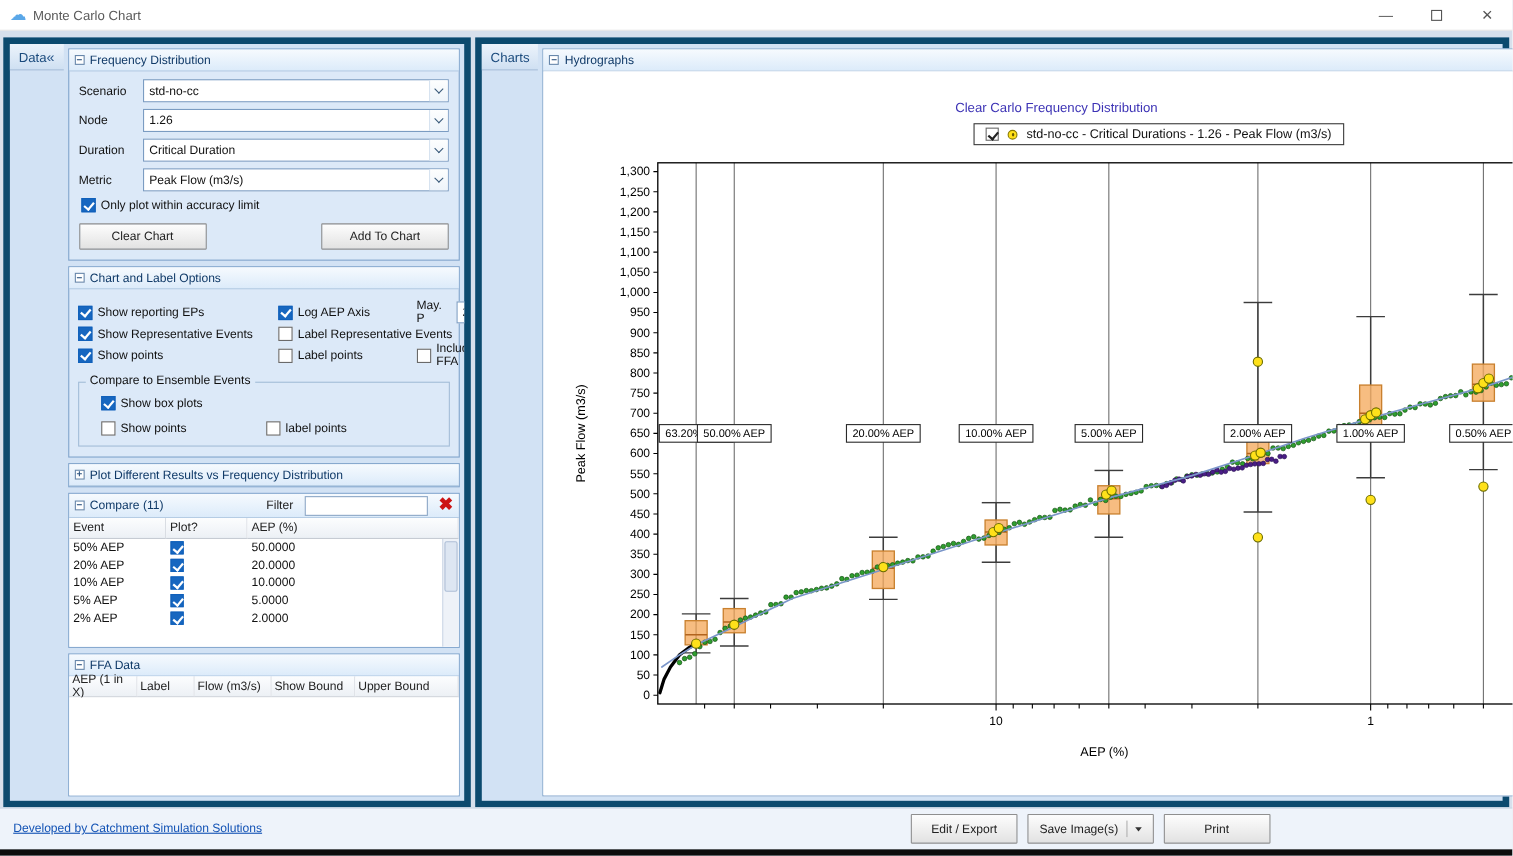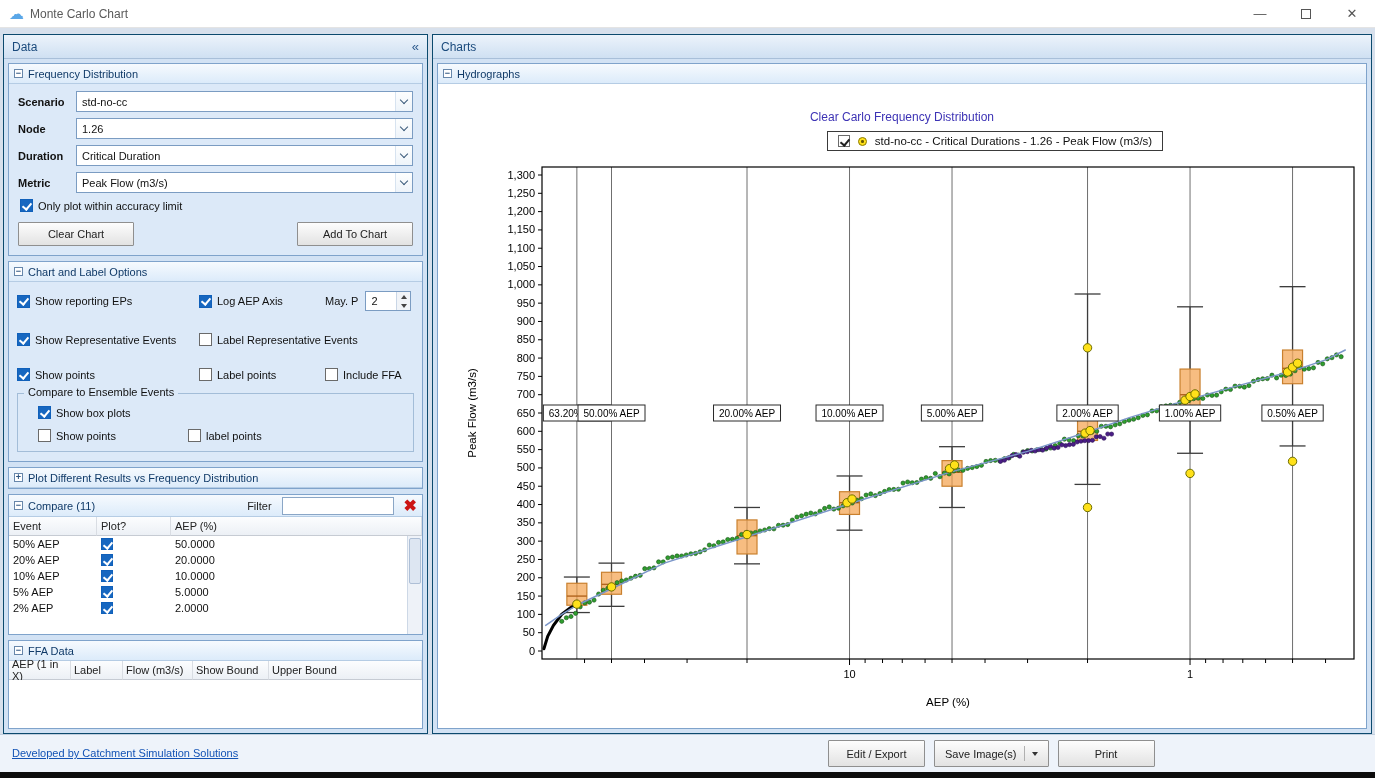--- a/index.html
+++ b/index.html
@@ -7,51 +7,51 @@
 body{font-family:"Liberation Sans",sans-serif;background:#d7e0ec;position:relative;font-size:11px;color:#111}
 
 .titlebar{height:28px;background:#fff;display:flex;align-items:center;border-bottom:1px solid #e4e4e4}
 .tb-icon{margin:0 6px 0 9px;color:#5aa7e8;font-size:15px;line-height:1}
 .tb-title{font-size:12px;color:#5a5a5a}
 .tb-controls{margin-left:auto;display:flex;height:100%}
 .tb-btn{width:46px;display:flex;align-items:center;justify-content:center;color:#555;font-size:13px;cursor:default}
 .max-glyph{width:10px;height:10px;border:1px solid #555}
 
 .main{display:flex;gap:4px;padding:6px 3px 0 3px;height:706px}
-.panel{border:1px solid #0c4a6e;background:#d2e2f4;display:flex;flex-direction:column;min-width:0}
+.panel{border:6px solid #0c4a6e;background:#d2e2f4;display:flex;flex-direction:row;min-width:0}
 .panel-data{width:425px;flex:none}
 .panel-charts{flex:1}
 .panel-hd{height:24px;flex:none;display:flex;align-items:center;padding:0 8px;font-size:12px;color:#1a4a7c;background:linear-gradient(#ecf3fb,#cfe0f2);border-bottom:1px solid #a8bfd9}
 .panel-hd .collapse{margin-left:auto;font-size:13px;color:#2c598c;cursor:default}
 .panel-bd{padding:4px;display:flex;flex-direction:column;gap:5px;flex:1;min-height:0;overflow:hidden}
 
 .group{border:1px solid #7fa3cb;background:#dce9f8;display:flex;flex-direction:column}
 .group-hd{height:20px;flex:none;display:flex;align-items:center;gap:5px;padding:0 5px;font-size:11px;color:#103a68;background:linear-gradient(#f6fafe,#dcebfa);border-bottom:1px solid #b5cce4}
 .gicon{width:9px;height:9px;border:1px solid #6787ab;background:#fff;font-size:9px;line-height:7px;text-align:center;color:#2d5480;flex:none;font-weight:bold}
 
 .freq-bd{padding:7px 9px 9px 9px}
 .frow{display:flex;align-items:center;margin-bottom:6px}
-.frow .flabel{width:58px;font-weight:bold}
+.frow .flabel{width:58px;font-weight:normal}
 .dd{flex:1;height:21px;background:#fff;border:1px solid #7b9cc2;display:flex;align-items:stretch}
 .dd-val{flex:1;padding-left:5px;display:flex;align-items:center;white-space:nowrap;overflow:hidden}
 .dd-arr{width:17px;border-left:1px solid #d7e3f0;background:linear-gradient(#fdfefe,#eef4fa);display:flex;align-items:center;justify-content:center}
 .chev{width:6px;height:6px;border-right:1.5px solid #3a5a7a;border-bottom:1.5px solid #3a5a7a;transform:rotate(45deg);margin-top:-3px}
 .cb{width:13px;height:13px;border:1px solid #6a6a6a;background:#fff;position:relative;flex:none;display:inline-block}
 .cb.sm{width:12px;height:12px}
 .cb.on{background:#1767c0;border-color:#1060ba}
 .cb.on::after{content:"";position:absolute;left:3px;top:0.5px;width:4px;height:7px;border:solid #fff;border-width:0 2px 2px 0;transform:rotate(40deg)}
 .cb.tick::after{content:"";position:absolute;left:3px;top:0.5px;width:4px;height:7px;border:solid #222;border-width:0 2px 2px 0;transform:rotate(40deg)}
 .cbrow{display:flex;align-items:center;gap:5px}
 .freq-cb{margin:6px 0 0 2px}
 .fbtns{display:flex;justify-content:space-between;margin-top:10px}
 .btn{height:24px;border:1px solid #8f8f8f;border-radius:1px;background:linear-gradient(#fdfdfd,#e2e2e2);font-size:11px;font-family:inherit;color:#222;display:inline-flex;align-items:center;justify-content:center;cursor:default}
 .fbtns .btn{width:116px}
 
 .opt-bd{padding:9px 8px 9px 8px}
-.opt-grid{display:grid;grid-template-columns:182px 126px 1fr;row-gap:22px;align-items:center}
+.opt-grid{display:grid;grid-template-columns:182px 126px 1fr;row-gap:1px;align-items:center}
 .decp{display:flex;align-items:center;gap:7px}
 .spin{width:46px;height:20px;background:#fff;border:1px solid #7b9cc2;display:flex}
 .spin-val{flex:1;padding-left:5px;display:flex;align-items:center}
 .spin-btns{width:14px;border-left:1px solid #c9d6e6;display:flex;flex-direction:column;background:#f1f4f8}
 .spin-b{flex:1;display:flex;align-items:center;justify-content:center}
 .tri-up{width:0;height:0;border-left:3px solid transparent;border-right:3px solid transparent;border-bottom:4px solid #444}
 .tri-down{width:0;height:0;border-left:3px solid transparent;border-right:3px solid transparent;border-top:4px solid #444}
 .ens{margin:12px 0 0 0;border:1px solid #a3bdd8;position:relative;padding:12px 8px 9px 20px}
 .ens-title{position:absolute;top:-8px;left:6px;background:#dce9f8;padding:0 4px}
 .ens-grid{display:grid;grid-template-columns:150px 1fr;row-gap:10px}

